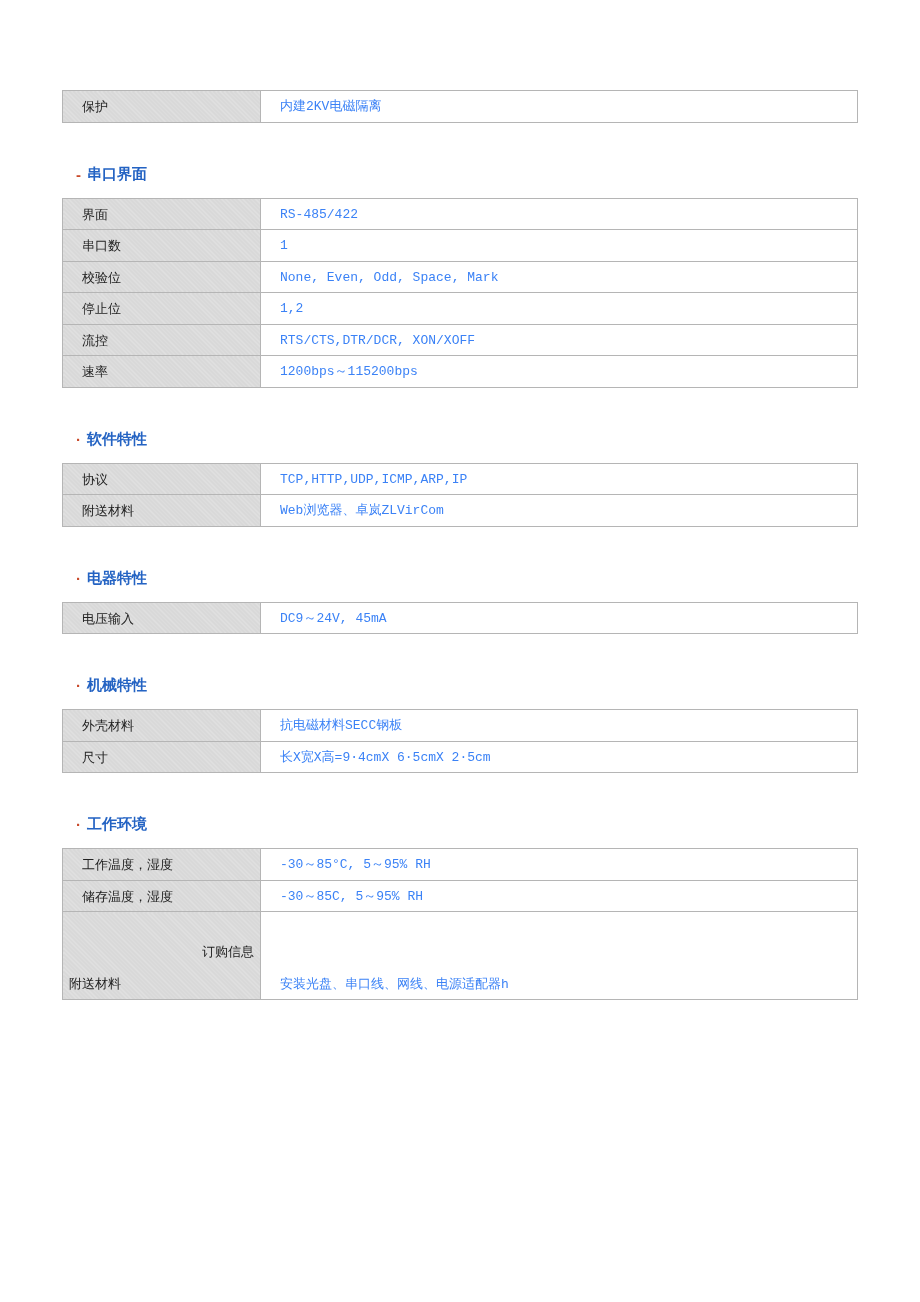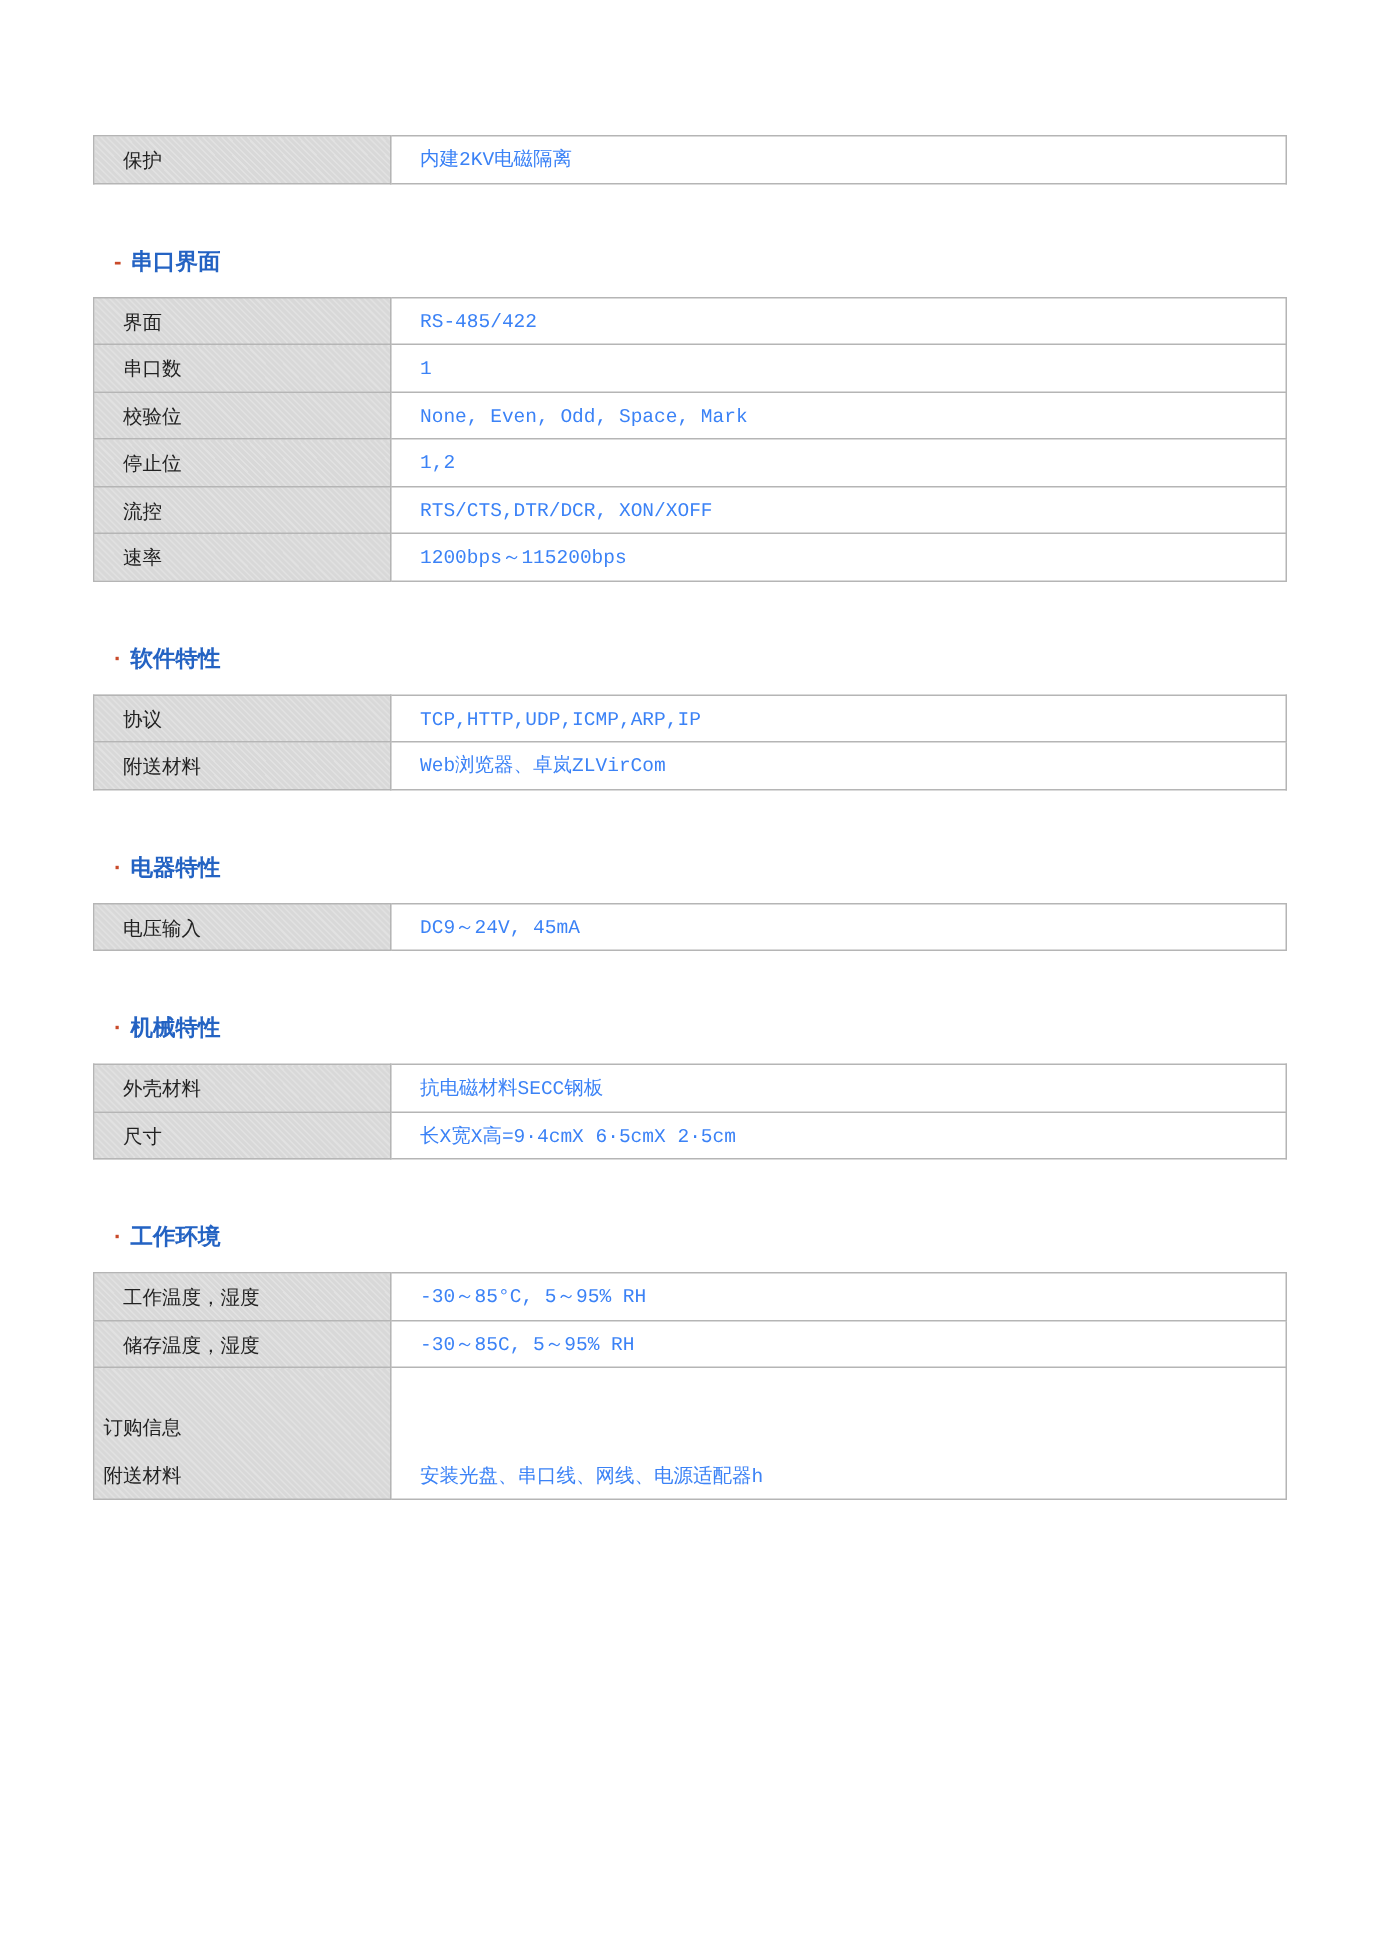--- a/index.html
+++ b/index.html
@@ -47,21 +47,21 @@
     background-image: repeating-linear-gradient(45deg, rgba(255,255,255,0.25) 0 1px, transparent 1px 3px);
     color: #222;
   }
   table.spec td.value {
     background: #ffffff;
     color: #3b82f6;
     font-family: "SimSun", "Courier New", monospace;
   }
   
   td.label .inner-top {
-    text-align: left;
+    text-align: right;
     padding: 30px 0 8px 0;
   }
   td.label .inner-bottom {
     padding-top: 4px;
   }
 </style>
 </head>
 <body>
 
 <div class="section">

